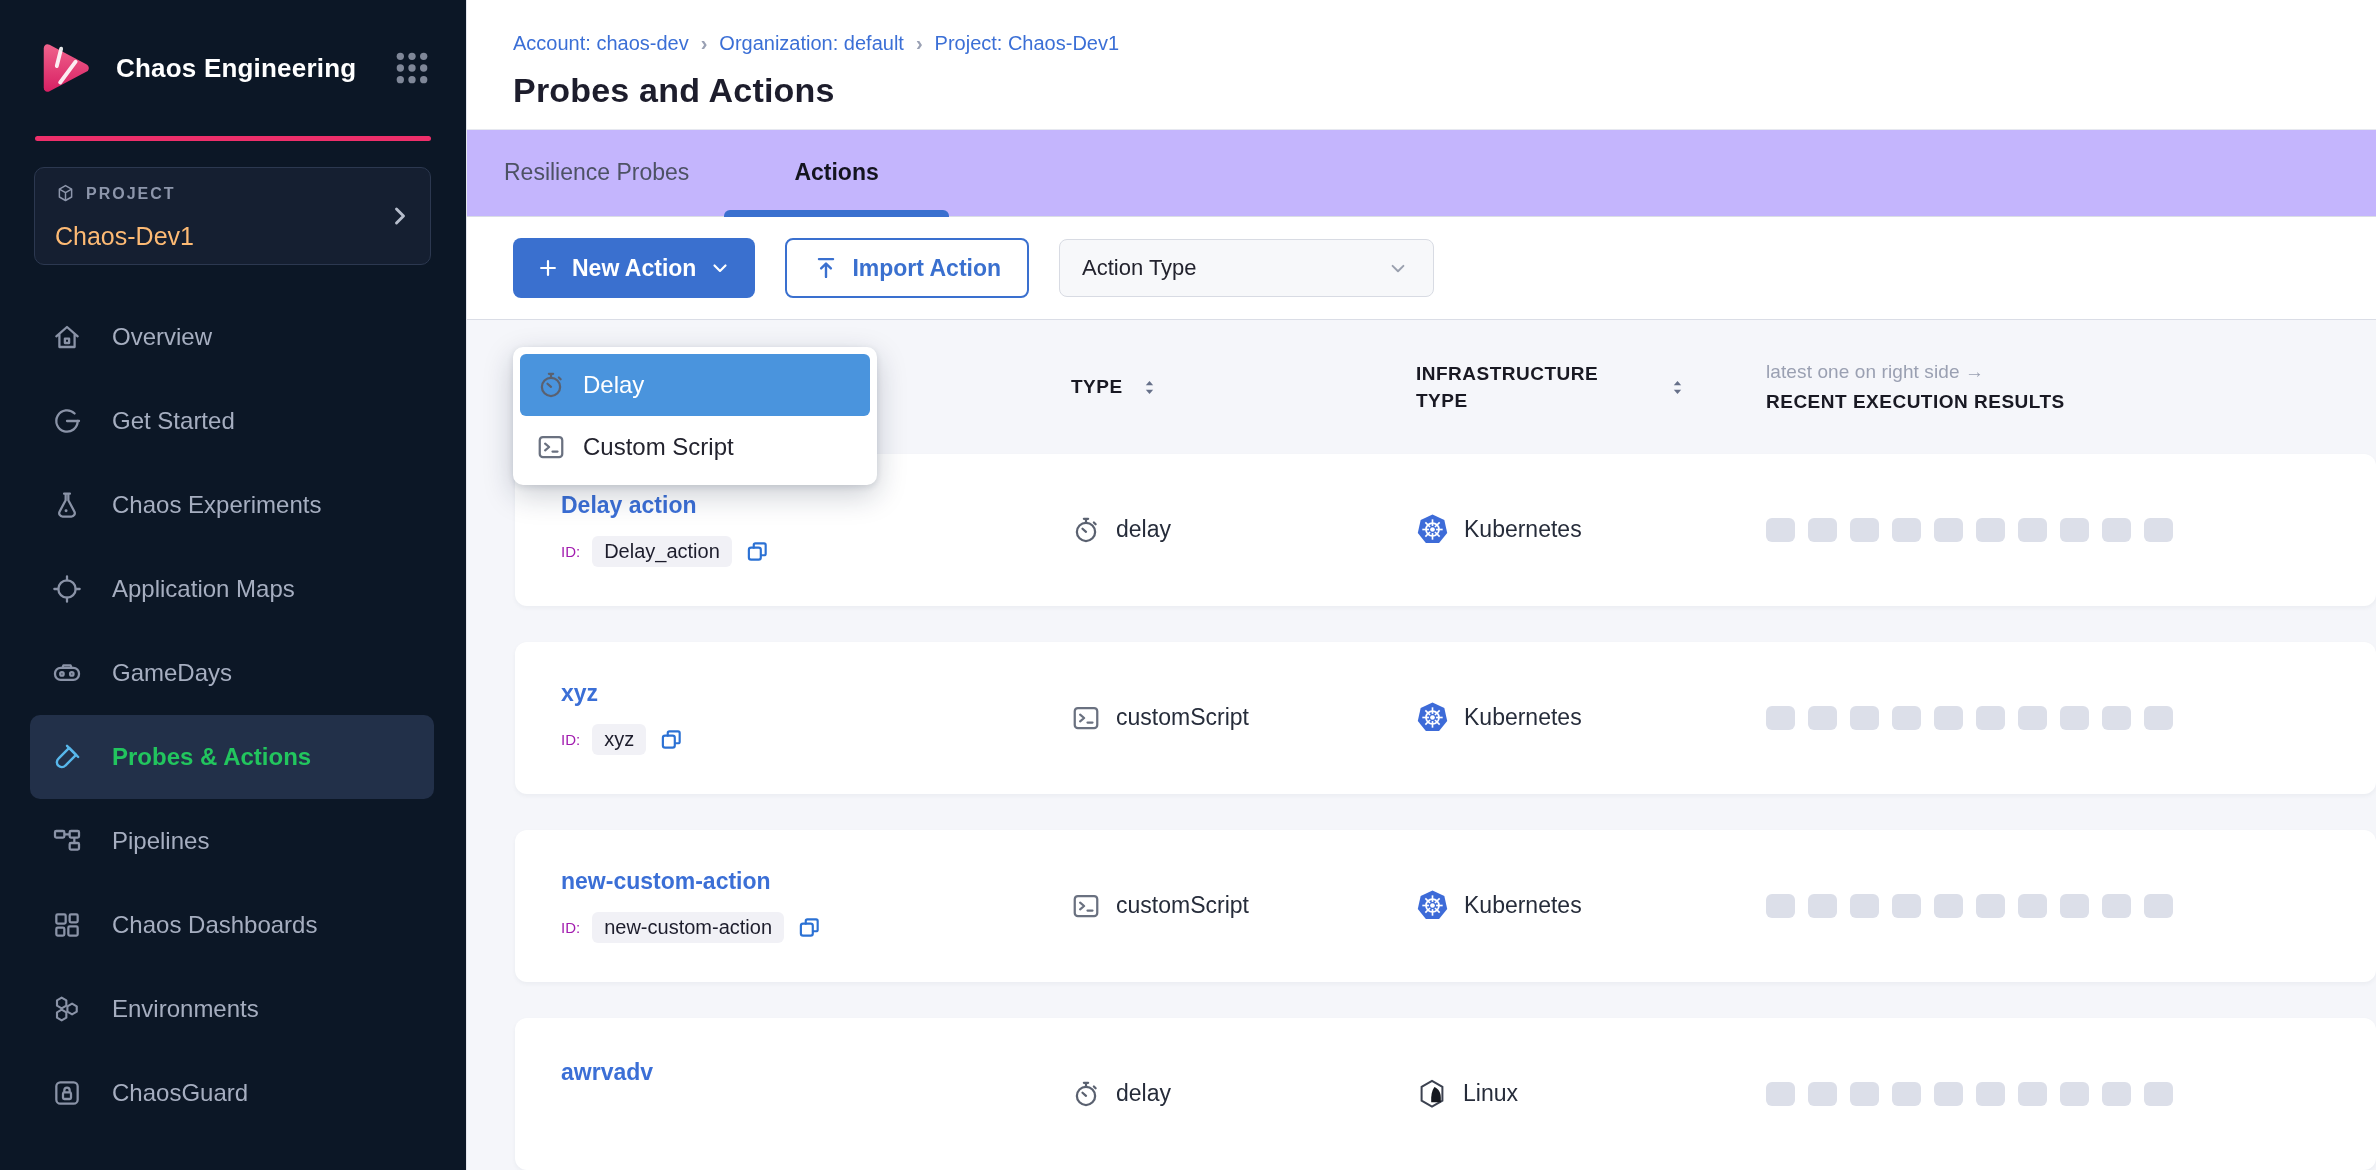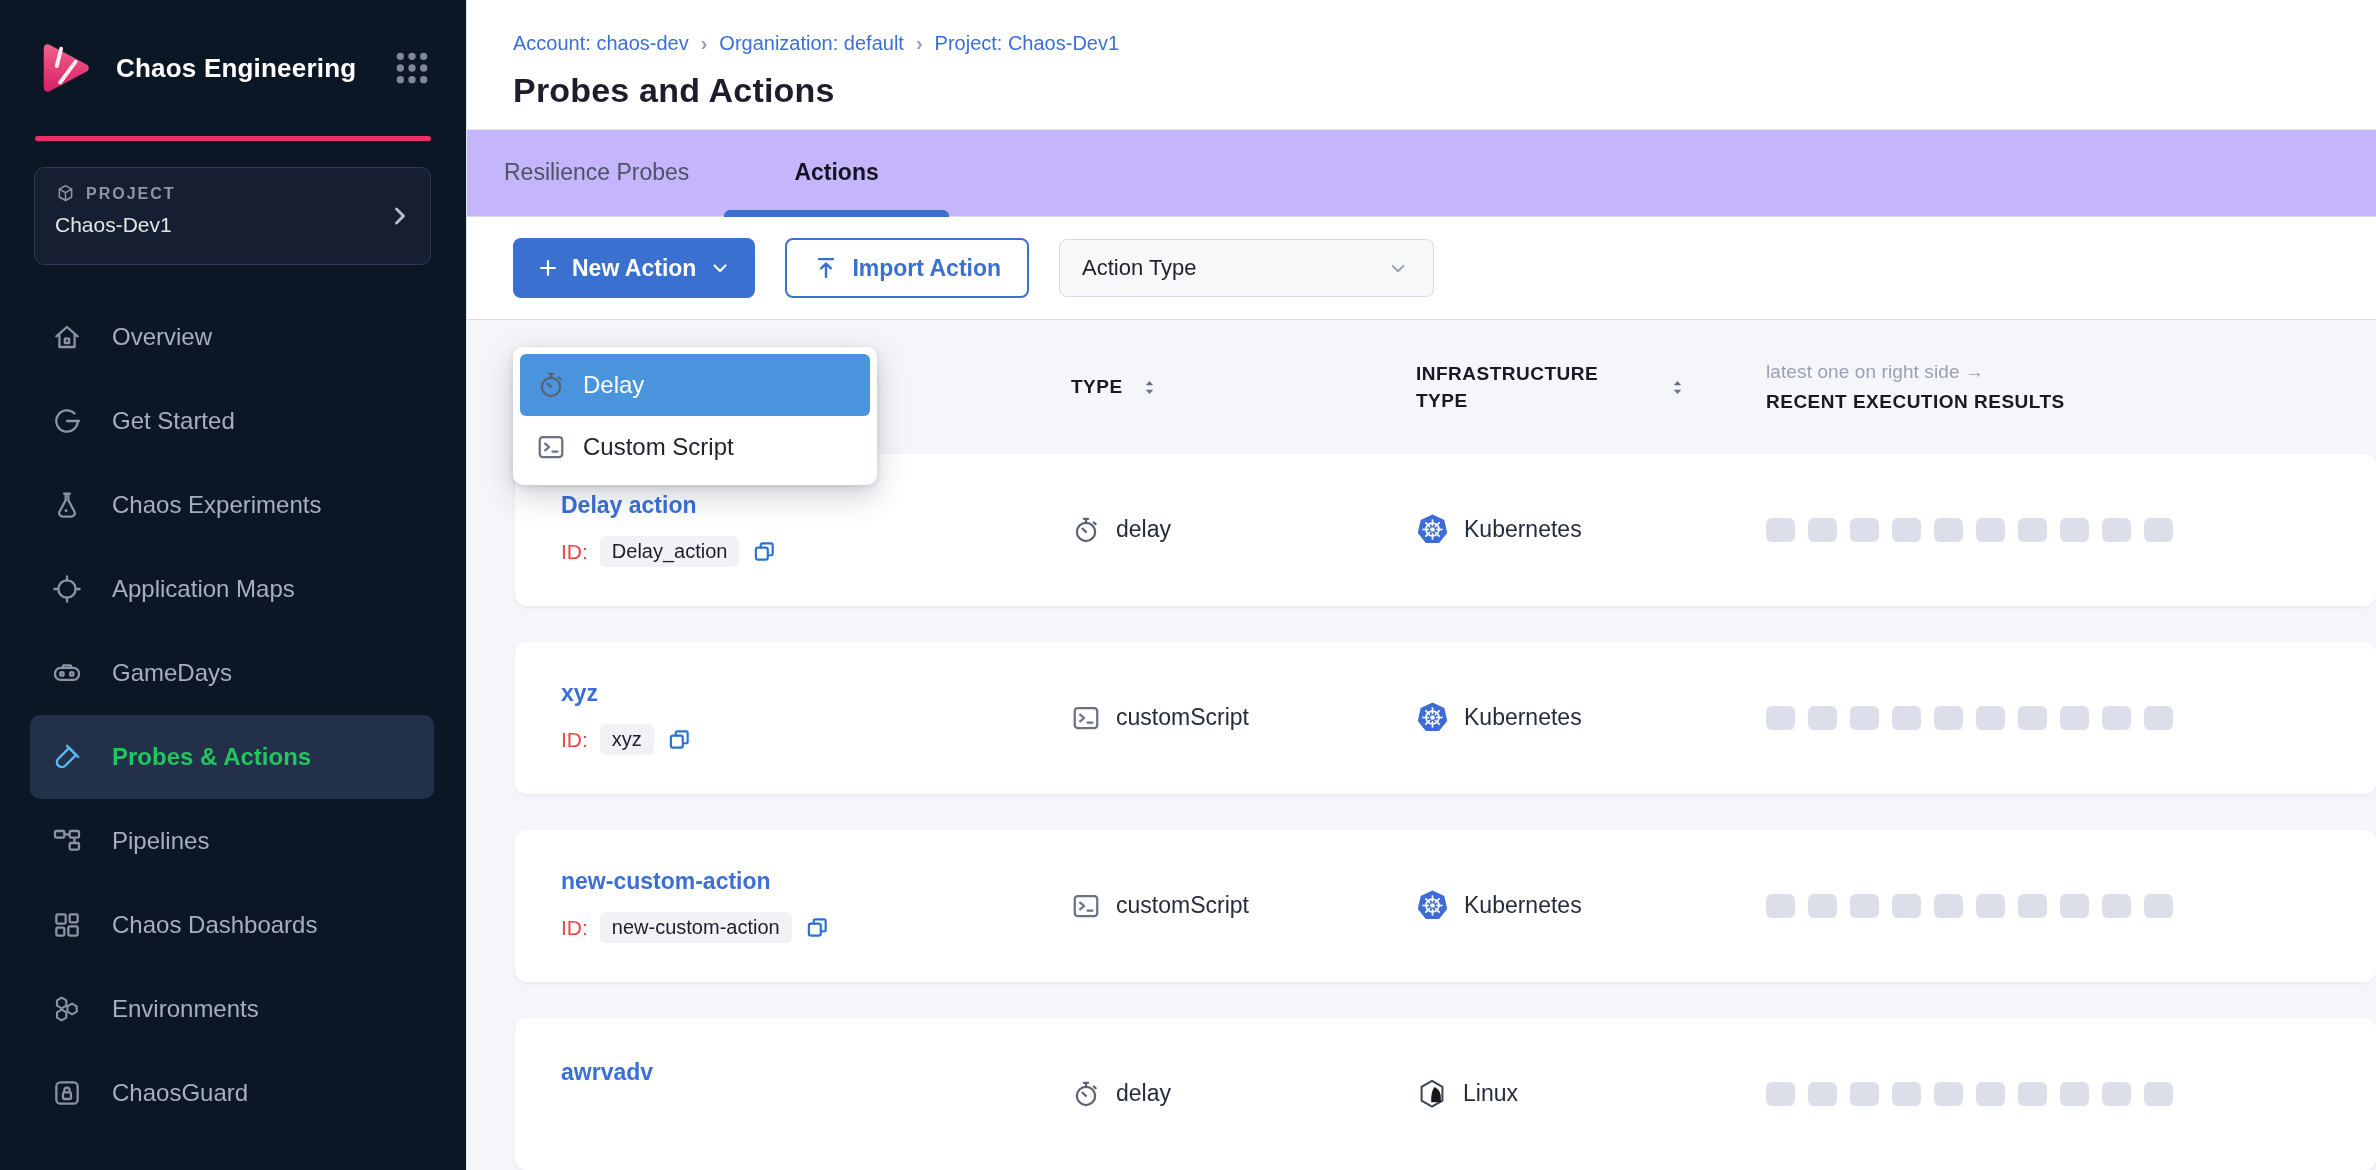--- a/index.html
+++ b/index.html
@@ -11,21 +11,21 @@
   .sidebar { width:466px; flex-shrink:0; background:#0c1726; display:flex; flex-direction:column; }
   .side-header { height:136px; display:flex; align-items:center; padding:0 34px; }
   .app-title { color:#fff; font-size:26px; font-weight:bold; margin-left:20px; letter-spacing:.2px; }
   .grid-icon { margin-left:auto; }
   .side-divider { height:5px; background:#ee2f6a; margin:0 35px; border-radius:3px; }
 
   .project-card { margin:26px 35px 30px 34px; height:98px; background:#151f31; border:1.5px solid #2c3850;
     border-radius:10px; padding:15px 20px; position:relative; cursor:pointer; }
   .project-label { display:flex; align-items:center; gap:10px; color:#8d96ab; font-size:16px;
     font-weight:bold; letter-spacing:2px; }
-  .project-name { color:#e5e5e5; font-size:21px; margin-top:9px; }
+  .project-name { color:#fdba74; font-size:25px; margin-top:18px; }
   .project-chevron { position:absolute; right:16px; top:34px; }
 
   .nav { display:flex; flex-direction:column; }
   .nav-item { height:84px; margin:0 32px 0 30px; padding-left:20px; border-radius:10px;
     display:flex; align-items:center; gap:28px; color:#a6aec0; font-size:24px; cursor:pointer; }
   .nav-item .nicon { width:34px; height:34px; display:flex; align-items:center; justify-content:center; }
   .nav-item.selected { background:#223049; color:#22c55e; font-weight:bold; }
 
   
   .main { flex:1; min-width:0; position:relative; display:flex; flex-direction:column;
@@ -72,21 +72,21 @@
   .th .sort { margin-left:16px; display:flex; cursor:pointer; }
   .th-infra-text { max-width:235px; line-height:1.45; }
   .th-results .note { font-size:19px; font-weight:normal; letter-spacing:.1px; color:#9aa0b2; margin-bottom:8px; }
 
   .rows { padding-left:48px; display:flex; flex-direction:column; gap:36px; }
   .row-card { background:#fff; border-radius:12px; height:152px; box-shadow:0 2px 4px rgba(40,50,80,.05);
     display:grid; grid-template-columns:510px 345px 350px 1fr; align-items:center; padding-left:46px;
     flex-shrink:0; }
   .row-name { color:#3b6fd6; font-size:23px; font-weight:bold; cursor:pointer; }
   .id-line { display:flex; align-items:center; gap:12px; margin-top:17px; }
-  .id-label { font-size:21px; color:#ef4444; }
+  .id-label { font-size:15px; color:#a21caf; }
   .id-pill { background:#f1f1f6; border-radius:6px; padding:4px 12px; font-size:20px; color:#1d1d2c; }
   .cell-ico { display:flex; align-items:center; gap:15px; font-size:23px; color:#262c3a; }
   .blocks { display:flex; gap:13px; }
   .block { width:29px; height:24px; border-radius:6px; background:#dcdfe9; }
   .copy-btn { display:flex; cursor:pointer; }
 </style>
 </head>
 <body>
 
 <svg width="0" height="0" style="position:absolute">

